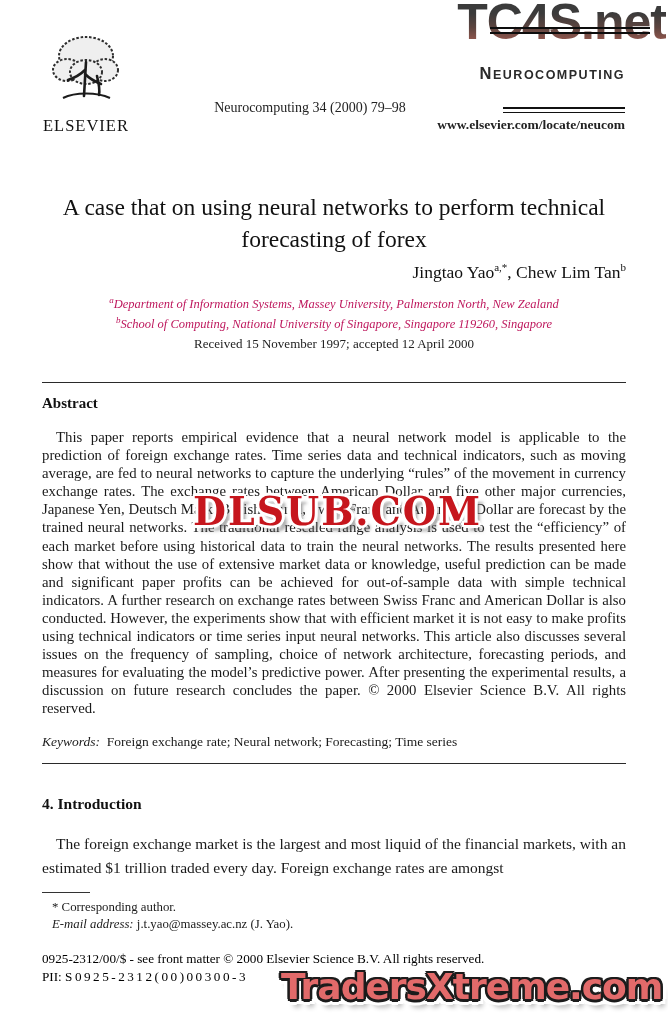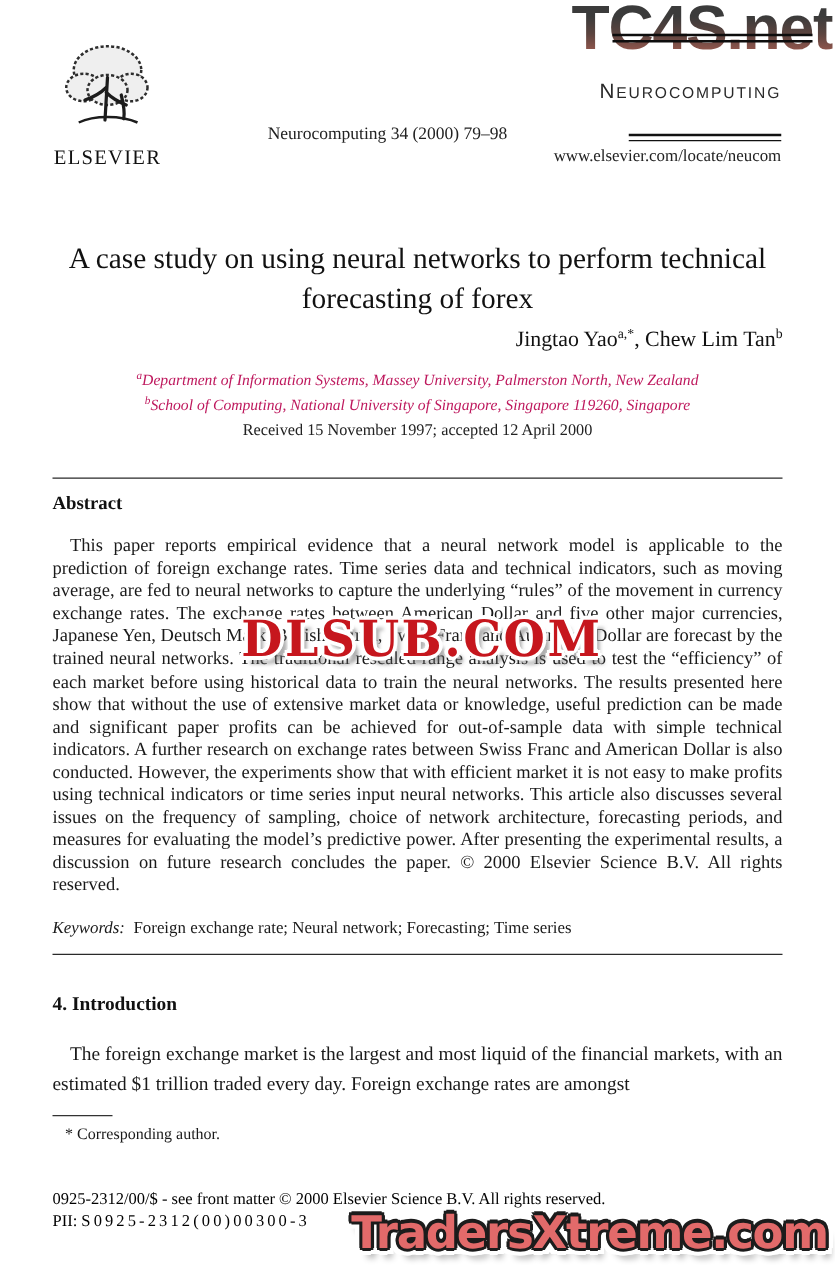--- a/index.html
+++ b/index.html
@@ -13,21 +13,21 @@
     margin:0 auto;
   }
   
   .logo{position:absolute;left:36px;top:32px;width:100px;text-align:center;}
   .logo svg{display:block;margin:0 auto;}
   .logo .pub-label{font-size:16.5px;letter-spacing:1px;margin-top:2px;color:#111;}
   .citation{
     position:absolute;left:160px;top:100px;width:300px;
     text-align:center;font-size:14px;color:#222;
   }
-  .header-right{position:absolute;right:43px;top:64px;width:250px;text-align:right;}
+  .header-right{position:absolute;right:43px;top:64px;width:250px;text-align:right;font-weight:bold;}
   .journal-name{
     font-family:"Liberation Sans", sans-serif;
     font-size:12.5px;letter-spacing:1.5px;color:#2a2a2a;
     text-align:right;
   }
   .journal-name::first-letter{font-size:16.5px;}
   .double-rule{
     width:122px;height:3px;margin:24px 0 4px auto;
     border-top:2.5px solid #111;border-bottom:1.5px solid #111;
   }
@@ -156,21 +156,21 @@
   <div class="header-right">
     <div class="journal-name">NEUROCOMPUTING</div>
     <div class="double-rule"></div>
     <div class="journal-url">www.elsevier.com/locate/neucom</div>
   </div>
 
   <div class="wm-top">TC4S.net</div>
   <div class="wm-top-strike"></div>
 
   <div class="title">
-    <span>A case study on using neural networks to perform technical</span>
+    <span>A case that on using neural networks to perform technical</span>
     <span>forecasting of forex</span>
   </div>
 
   <div class="authors"><span>Jingtao Yao</span><sup>a,*</sup><span>, </span><span>Chew Lim Tan</span><sup>b</sup></div>
 
   <div class="affiliations">
     <div><sup>a</sup><span>Department of Information Systems, Massey University, Palmerston North, New Zealand</span></div>
     <div><sup>b</sup><span>School of Computing, National University of Singapore, Singapore 119260, Singapore</span></div>
   </div>
 
@@ -184,20 +184,21 @@
 
   <div class="keywords"><span class="kw-label">Keywords:</span>&nbsp;&nbsp;<span>Foreign exchange rate; Neural network; Forecasting; Time series</span></div>
   <div class="rule rule-keywords-bottom"></div>
 
   <div class="section-heading">4. Introduction</div>
   <div class="intro-body">The foreign exchange market is the largest and most liquid of the financial markets, with an estimated $1 trillion traded every day. Foreign exchange rates are amongst</div>
 
   <div class="footnote-rule"></div>
   <div class="footnote">
     <div>* Corresponding author.</div>
+    <div><span class="email-label">E-mail address:</span> <span>j.t.yao@massey.ac.nz (J. Yao).</span></div>
   </div>
 
   <div class="imprint">
     <div>0925-2312/00/$ - see front matter  ©  2000 Elsevier Science B.V. All rights reserved.</div>
     <div><span>PII:</span> <span class="pii-value">S0925-2312(00)00300-3</span></div>
   </div>
 
   <div class="wm-bottom">TradersXtreme.com</div>
 
 </div>

